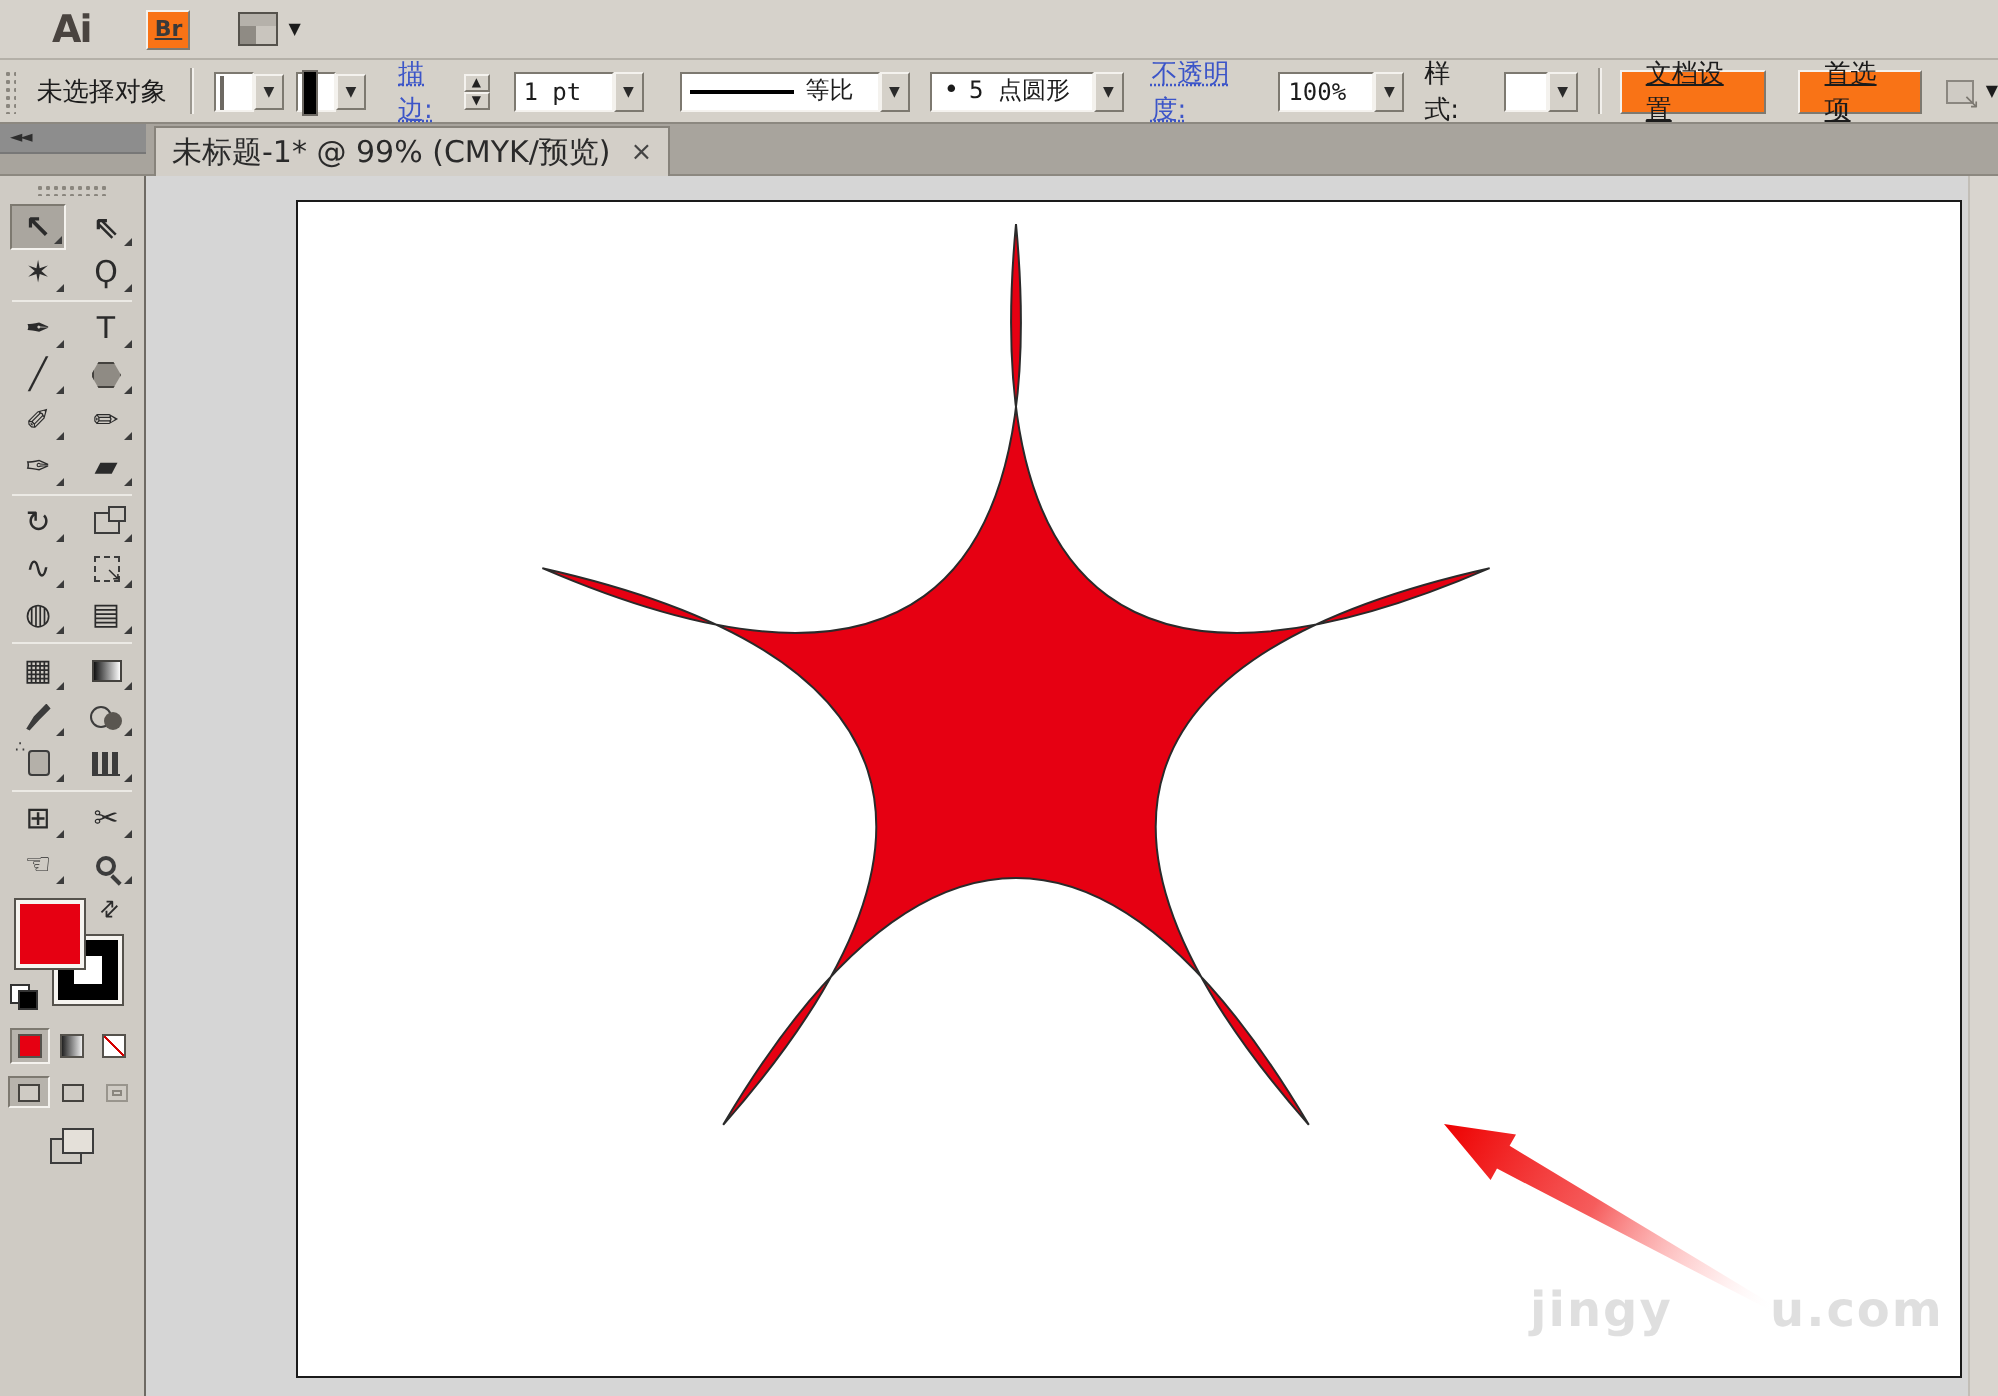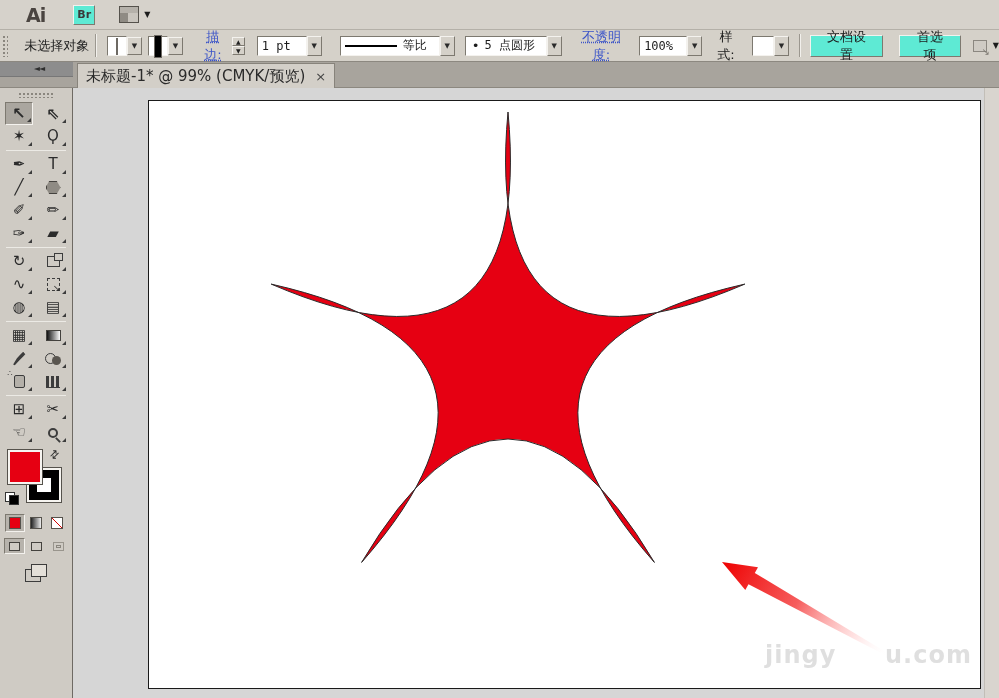--- a/index.html
+++ b/index.html
@@ -1,21 +1,21 @@
 <!DOCTYPE html>
 <html><head>
 <meta charset="utf-8">
 <style>
   * { margin:0; padding:0; box-sizing:border-box; }
   html,body { width:999px; height:698px; overflow:hidden; }
   body { font-family:"DejaVu Sans","Liberation Sans",sans-serif; font-size:13px; color:#1c1c1c; background:#d5d1c9; }
-  .app { position:relative; width:999px; height:524px; background:#d5d1c9;text-align:center; }
-
-  
-  .raised { border:1px solid; border-color:#f4f2ee #7d7970 #7d7970 #f4f2ee; background:#5eead4; }
+  .app { position:relative; width:999px; height:524px; background:#d5d1c9; }
+
+  
+  .raised { border:1px solid; border-color:#f4f2ee #7d7970 #7d7970 #f4f2ee; background:#f97316;text-decoration:underline; }
   .sunken { border:1px solid; border-color:#7d7970 #f4f2ee #f4f2ee #7d7970; background:#fff; }
   .groove-v { width:2px; align-self:stretch; margin:4px 0; border-left:1px solid #9b978f; border-right:1px solid #f2f0ec; }
   .dd-arrow { display:inline-flex; align-items:center; justify-content:center; width:15px; height:18px; font-size:7px; color:#2a2a2a; border:1px solid; border-color:#f4f2ee #7d7970 #7d7970 #f4f2ee; background:#d5d1c9; }
 
   
   .menu-bar { position:absolute; left:0; top:0; width:999px; height:30px; background:#d6d2cb; border-bottom:1px solid #b4b0a8; display:flex; align-items:center; }
   .ai-logo { font-weight:bold; font-size:19px; color:#4a4440; margin:0 14px 0 26px; letter-spacing:-1px; }
   .menu-items { display:flex; list-style:none; }
   .menu-items li { padding:5px 13px; cursor:default; }
   .menu-right { display:flex; align-items:center; margin-left:14px; gap:24px; }

